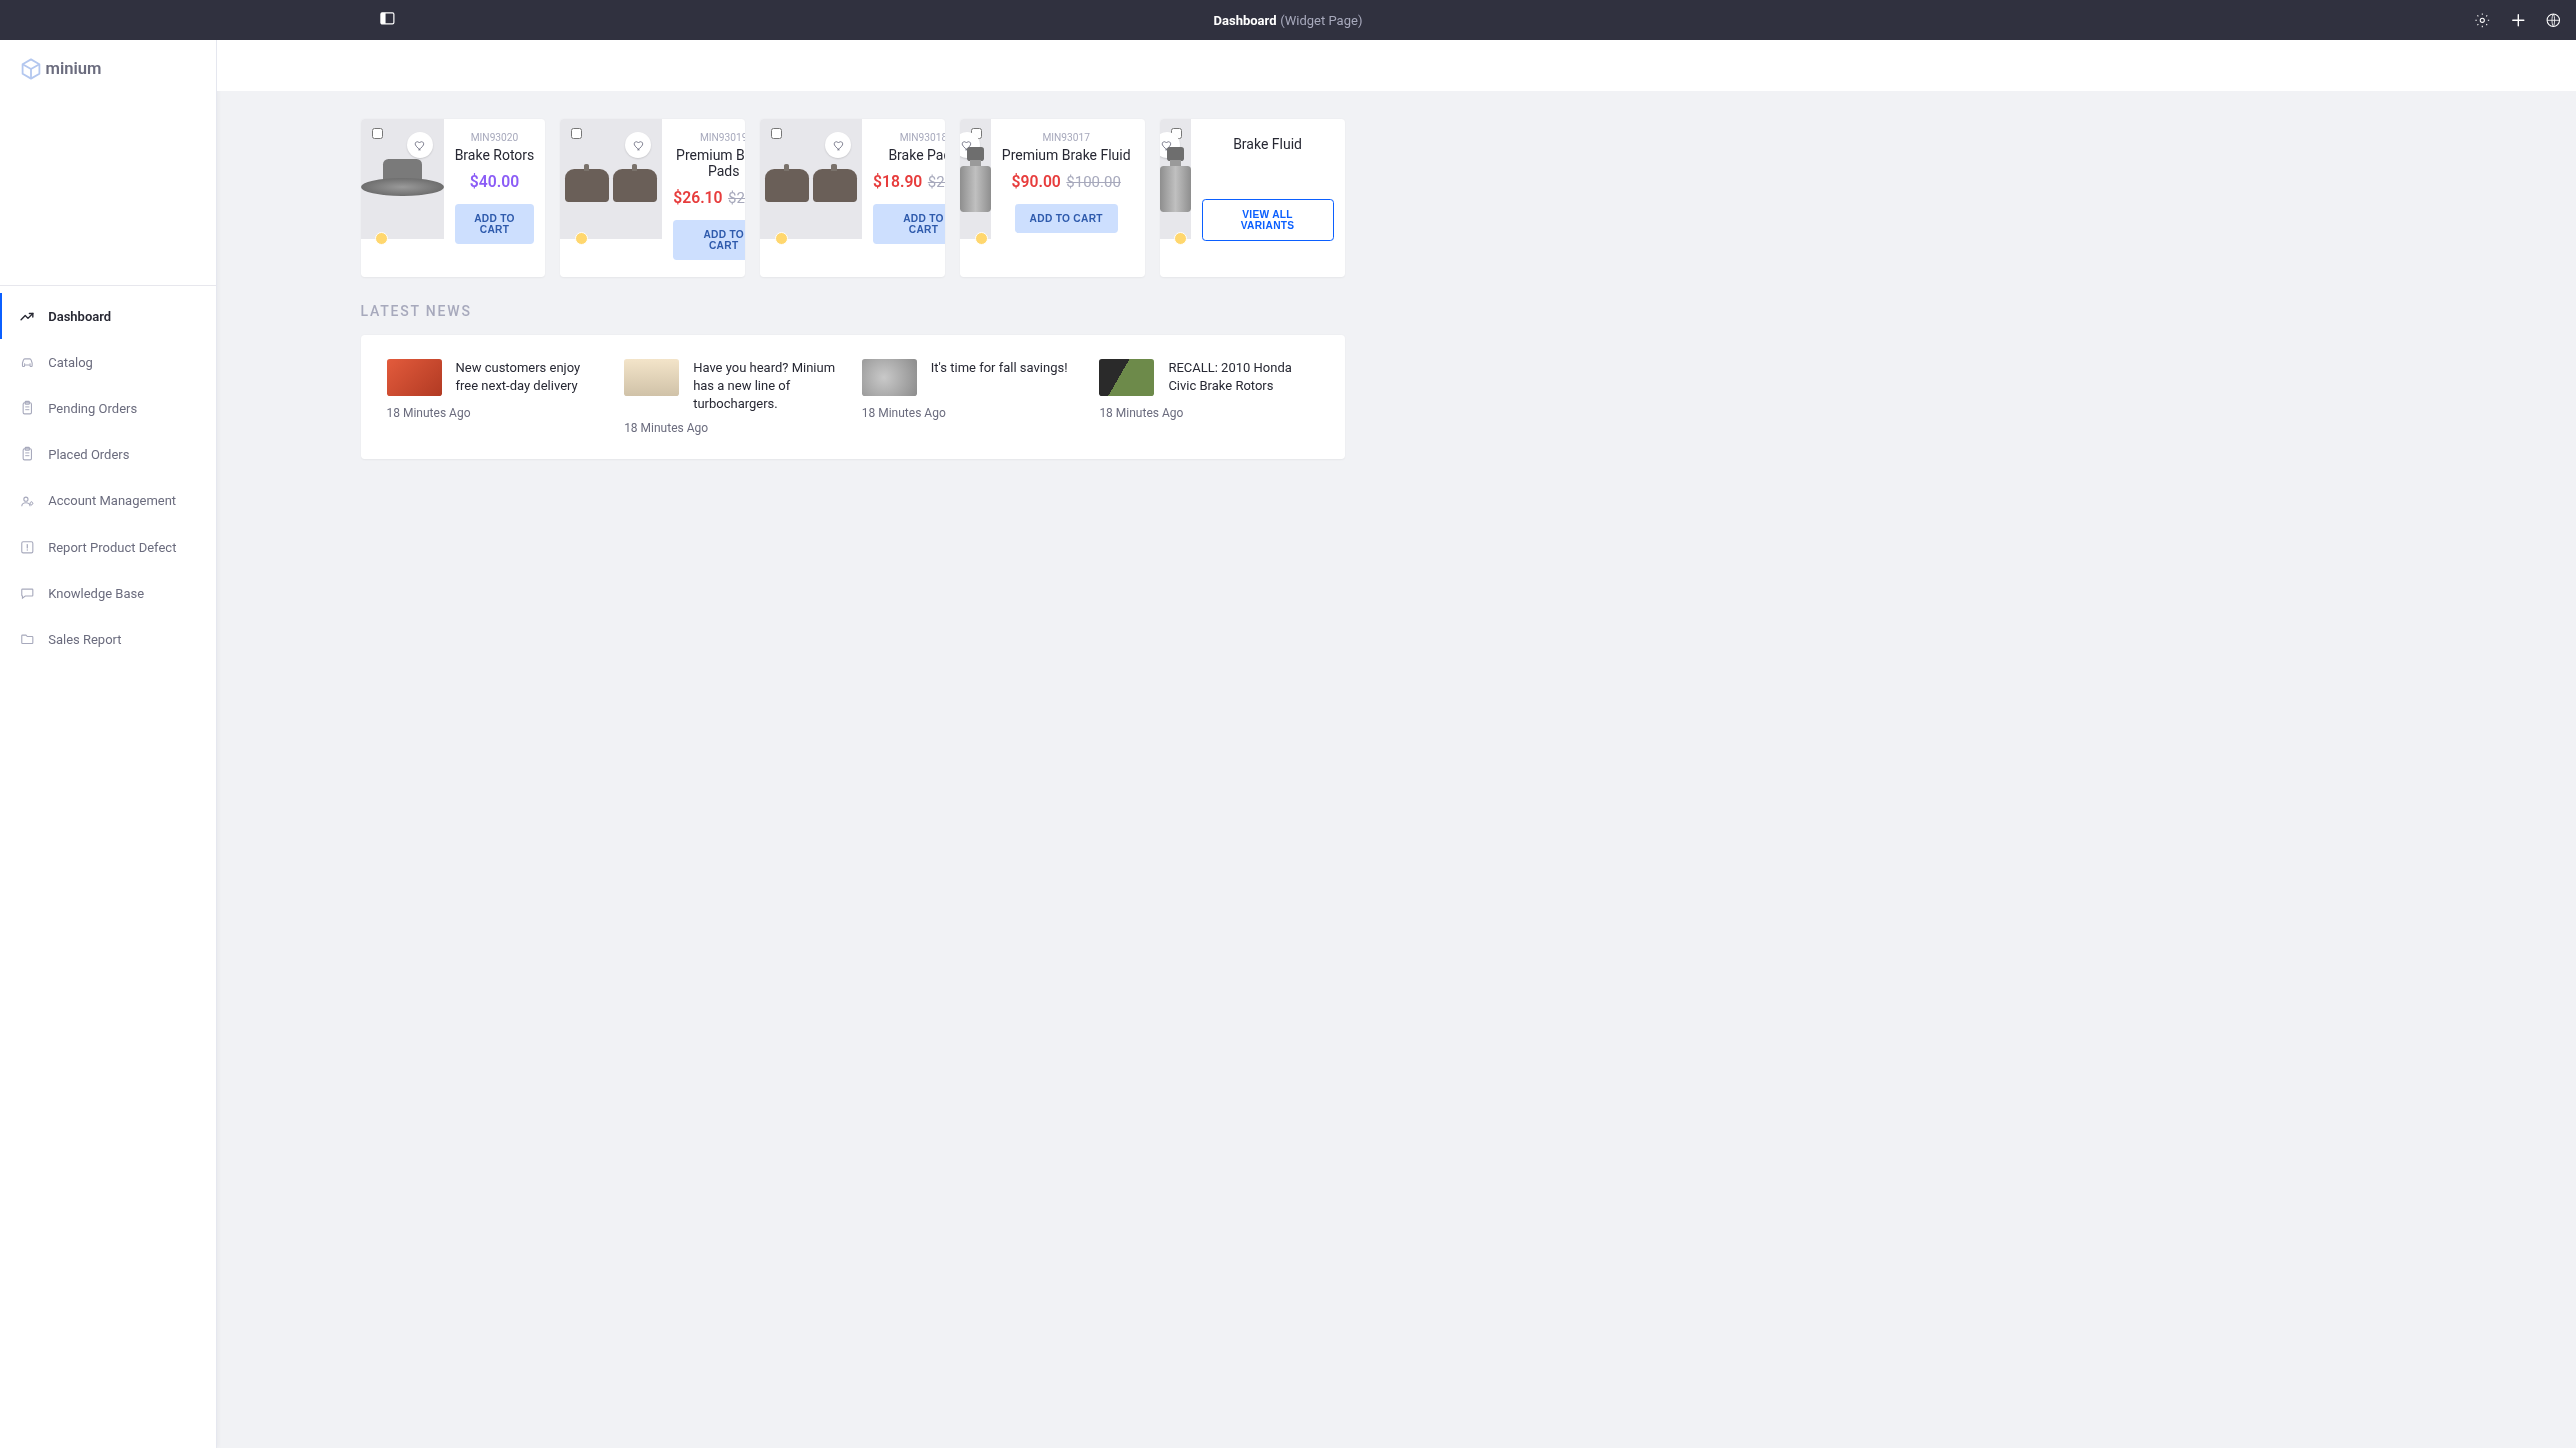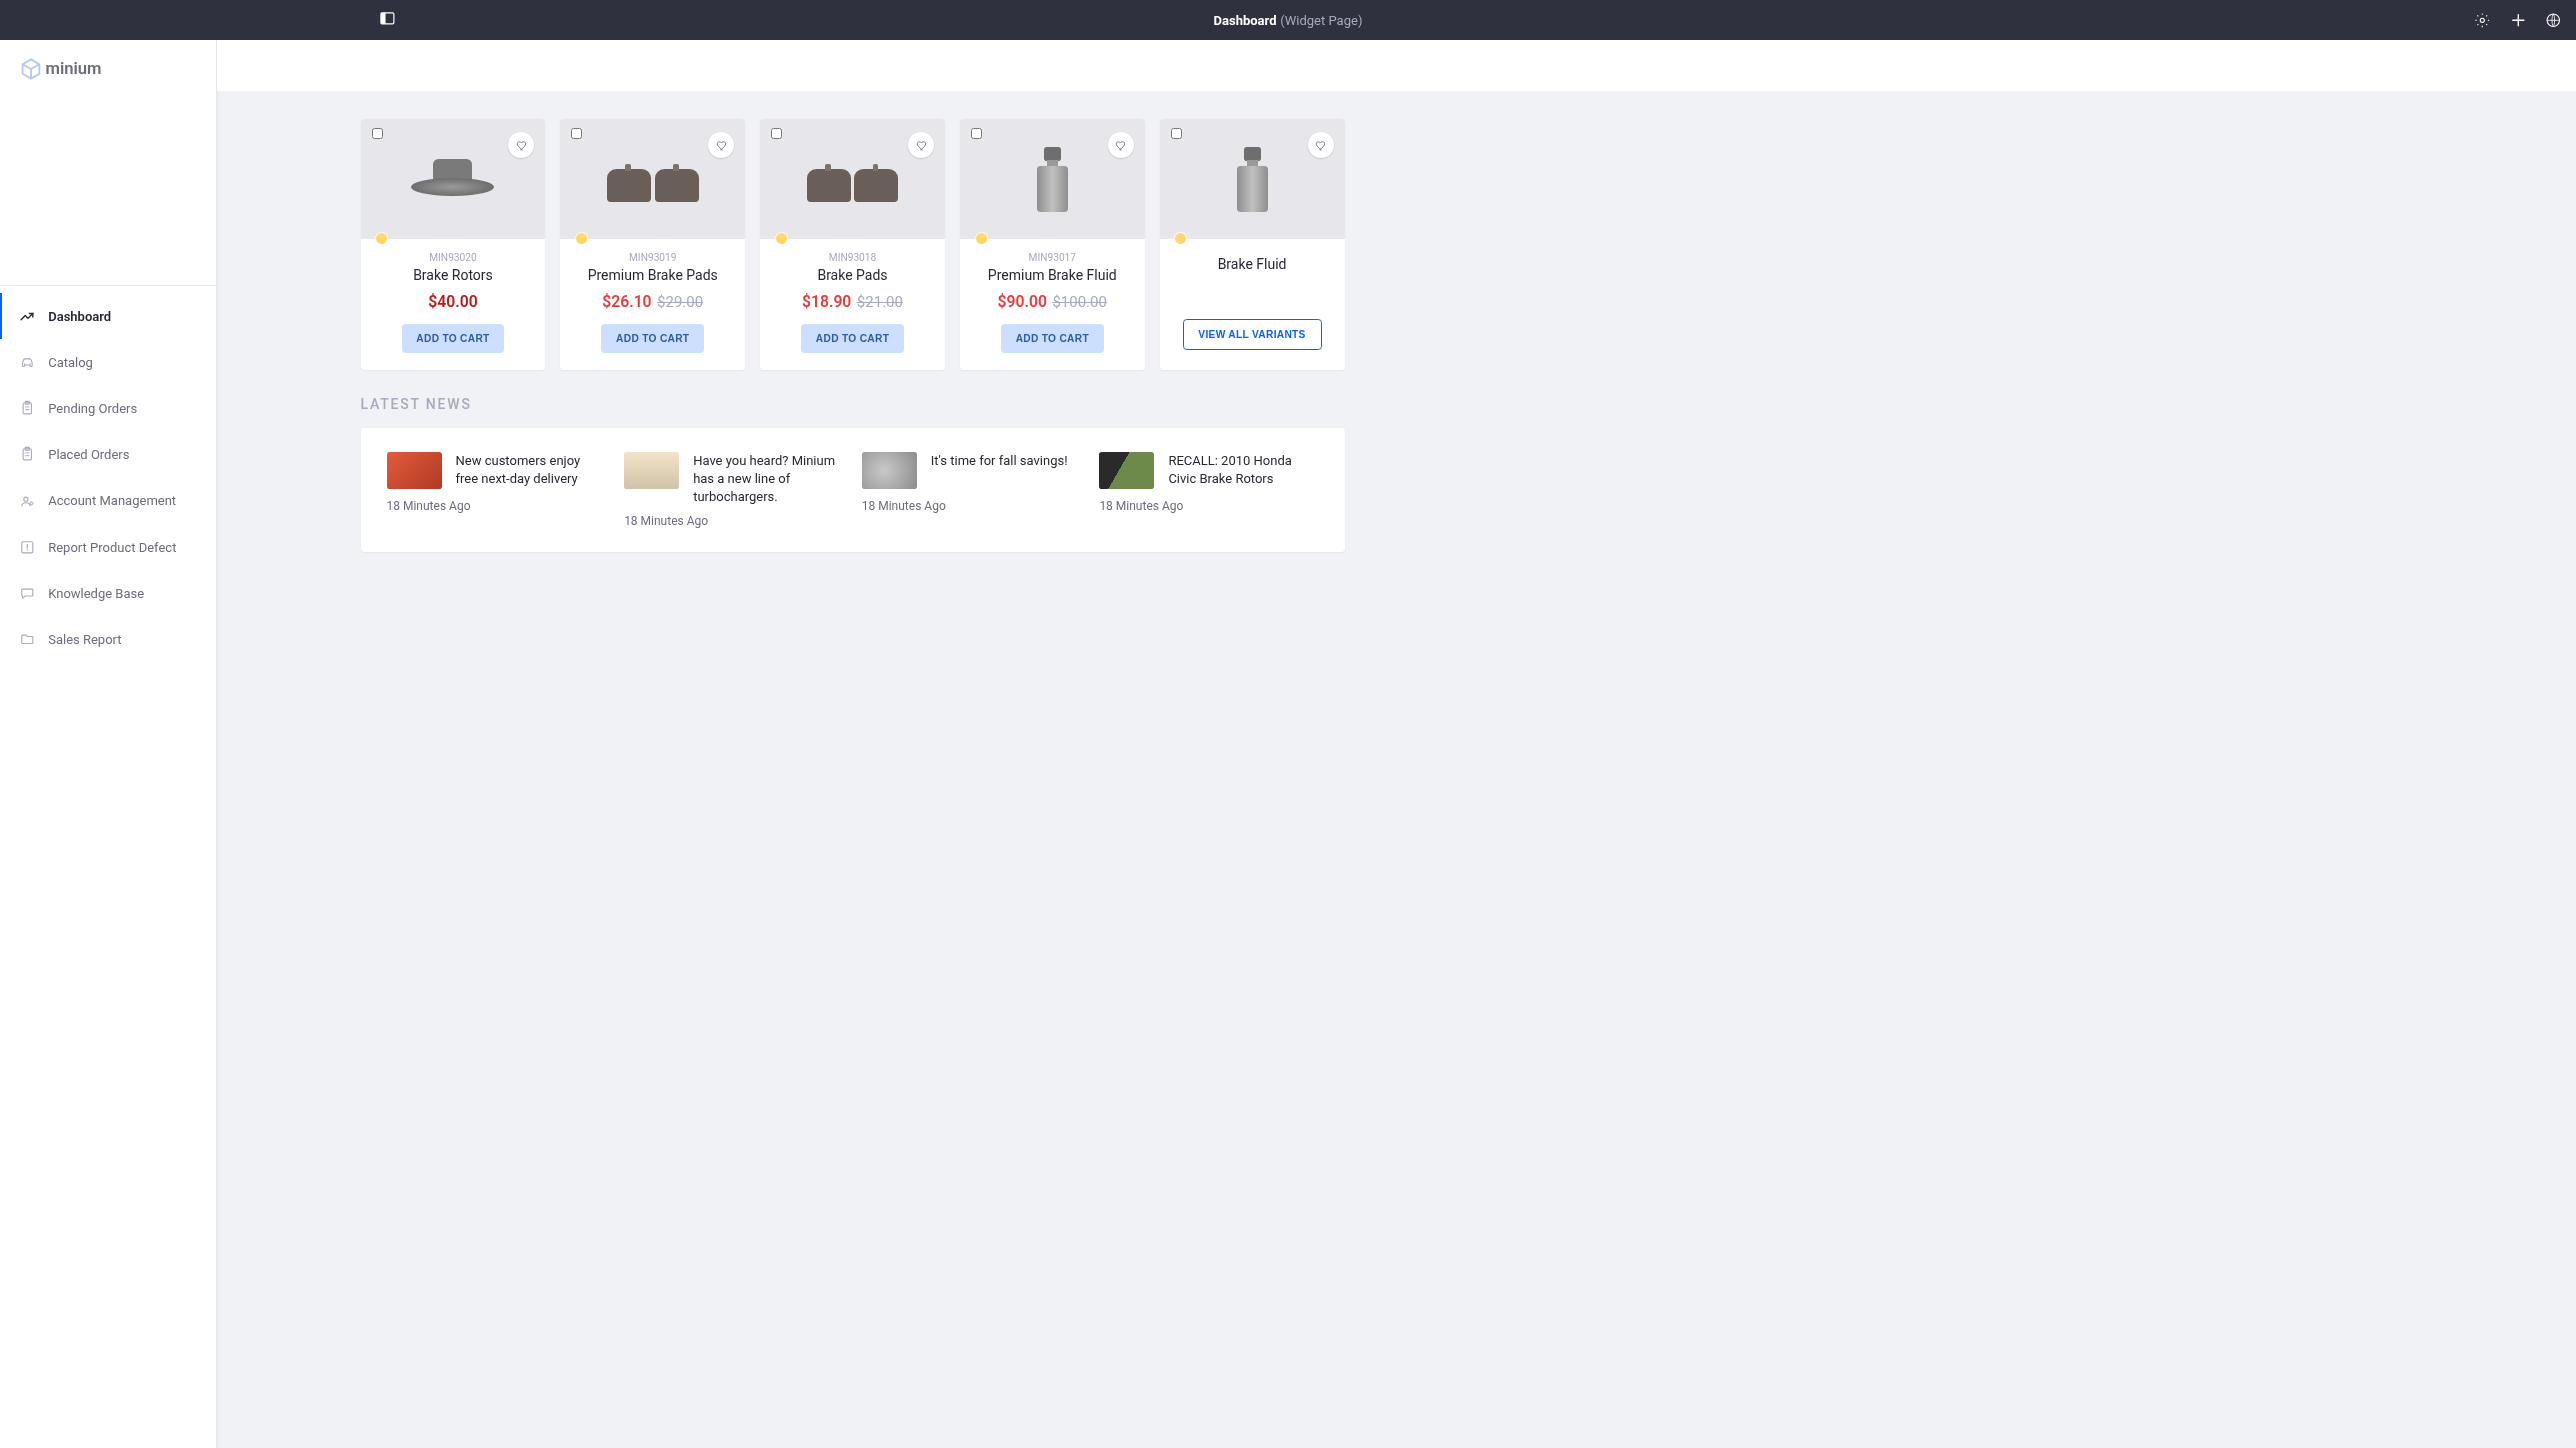--- a/index.html
+++ b/index.html
@@ -78,42 +78,42 @@
   position: relative; z-index: 1;
   border: 0.9px solid #fff; background: transparent; color: #fff;
   padding: 5.5px 13px; font-size: 11px; font-weight: 700; letter-spacing: 0.5px;
   border-radius: 3.7px; cursor: pointer;
 }
 
 .products { display: flex; gap: 14.8px; margin-bottom: 26px; }
 .card {
   width: 185px; background: #fff; border-radius: 3.7px;
   box-shadow: 0 0.9px 1.8px rgba(0,0,0,0.05);
-  overflow: hidden; display: flex; flex-direction: column;
+  overflow: hidden; display: flex; flex-direction: row;
 }
 .card-img {
   height: 120px; background: #e7e7eb; position: relative;
   display: flex; align-items: center; justify-content: center;
 }
 .card-img .chk { position: absolute; top: 9.2px; left: 11px; width: 11px; height: 11px; }
 .card-img .fav {
   position: absolute; top: 13px; right: 11px;
   width: 26px; height: 26px; border-radius: 50%; background: #fff;
   display: flex; align-items: center; justify-content: center; cursor: pointer;
   box-shadow: 0 0.9px 1.8px rgba(0,0,0,0.15);
 }
 .card-img .dot {
   position: absolute; bottom: -5.5px; left: 14.8px;
   width: 13px; height: 13px; border-radius: 50%; background: #ffd76e;
   border: 1.8px solid #fff;
 }
 .card-body { padding: 13px 11px 16.6px; text-align: center; }
 .sku { font-size: 10.2px; color: #a7a9bc; margin-bottom: 3.7px; }
 .pname { font-size: 14px; color: #272833; margin-bottom: 9.2px; }
-.price { font-size: 15.7px; font-weight: 600; color: #b91c1c; margin-bottom: 13px; }
+.price { font-size: 15.7px; font-weight: 600; color: #8b5cf6; margin-bottom: 13px; }
 .price.sale { color: #e73c3c; }
 .price .old { color: #a7a9bc; text-decoration: line-through; font-weight: 400; margin-left: 5.5px; font-size: 15px; }
 .cart-btn {
   background: #cddffe; color: #2e5aac; border: none;
   font-size: 10.2px; font-weight: 700; padding: 9.2px 14.8px; border-radius: 3.7px;
   cursor: pointer; letter-spacing: 0.3px;
 }
 .variant-btn {
   background: #fff; color: #0b5fff; border: 0.9px solid #0b5fff;
   font-size: 10.2px; font-weight: 700; padding: 9.2px 14.8px; border-radius: 3.7px;

